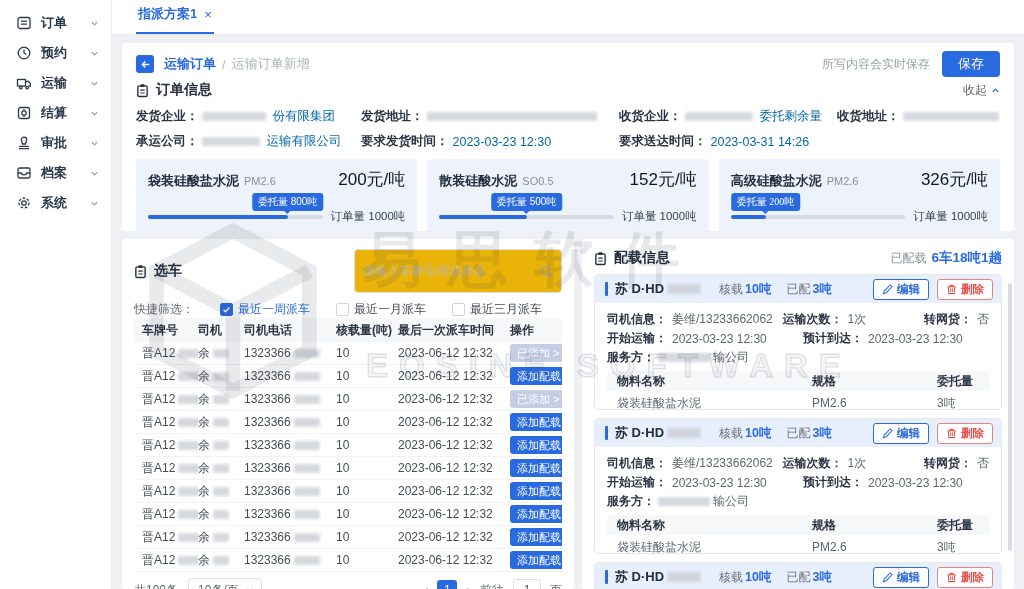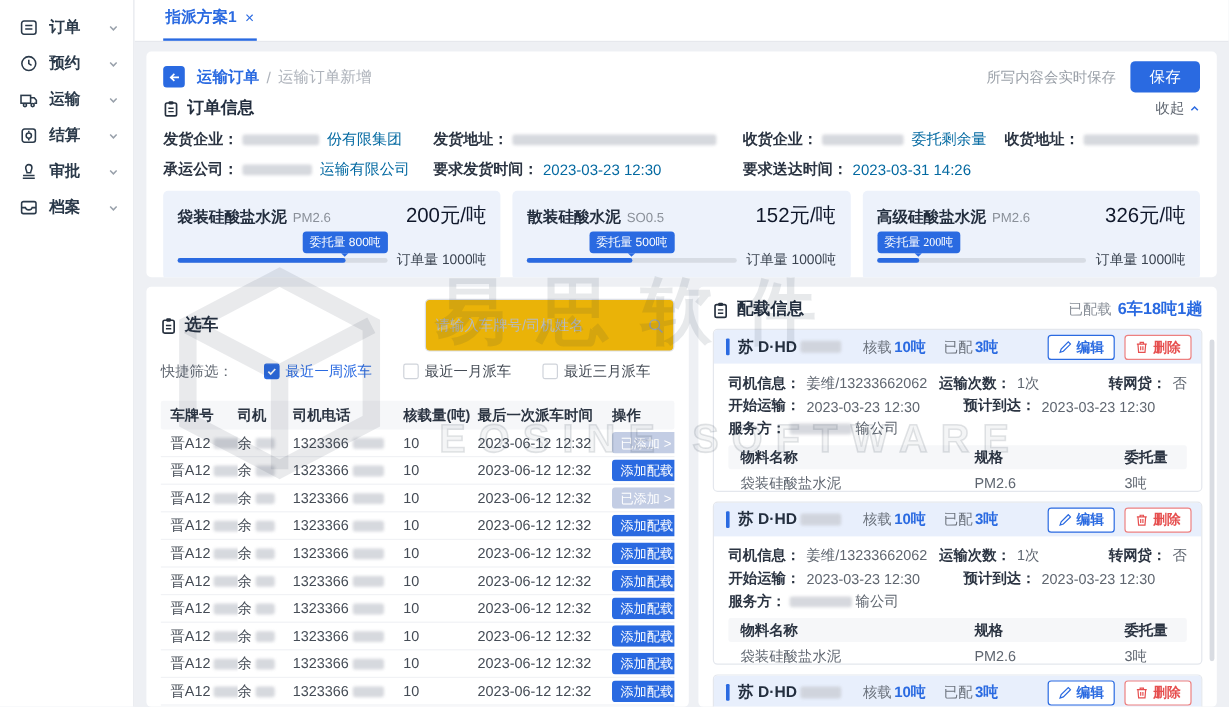--- a/index.html
+++ b/index.html
@@ -64,21 +64,21 @@
 .search-box input::placeholder {color:#b6bac1}
 
 .filter-row {display:flex;align-items:center;margin-top:8px;font-size:12px}
 .filter-label {color:#5f6670}
 .chk {display:flex;align-items:center;gap:5px;margin-left:26px;cursor:pointer}
 .box {width:13px;height:13px;border-radius:2px;border:1px solid #cfd3da;background:#fff;display:flex;align-items:center;justify-content:center;flex:none}
 .box.on {background:#2a6ae1;border-color:#2a6ae1}
 .chk-label {color:#454c56}
 .chk.on .chk-label {color:#2a6ae1}
 
-.vtable {margin-top:16px}
+.vtable {margin-top:0}
 .vtr {display:grid;grid-template-columns:64px 46px 92px 62px 112px 1fr;align-items:center}
 .vtr > div {padding-right:4px;white-space:nowrap;overflow:hidden;display:flex;align-items:center}
 .vtr > div:first-child {padding-left:8px}
 .vth {height:24px;background:#f6f7f9;font-weight:bold;color:#2b3442;font-size:12px;border-radius:2px}
 .vrd {height:23px;border-bottom:1px solid #f1f2f5;font-size:12px;color:#454c56}
 .act {height:18px;padding:0 7px;border:none;border-radius:3px;font-size:11px;color:#fff;cursor:pointer;font-family:inherit;white-space:nowrap}
 .act.add {background:#2a6ae1}
 .act.added {background:#c3cde4}
 
 .vfoot {display:flex;align-items:center;margin-top:6px;font-size:12px;color:#5f6670}
@@ -178,20 +178,30 @@
     <svg width="9" height="9" viewBox="0 0 10 10" fill="none" stroke="#98a0aa" stroke-width="1.4">
         <path d="M2 3.5l3 3 3-3"></path>
       </svg>
   </div>
   <div class="side-item">
     <svg width="16" height="16" viewBox="0 0 16 16" fill="none" stroke="#2b3a4a" stroke-width="1.3">
         <rect x="2" y="3" width="12" height="10" rx="1.5"></rect>
         <path d="M2 8h3.2c.3 1.1 1.4 1.9 2.8 1.9S10.5 9.1 10.8 8H14"></path>
       </svg>
     <span class="side-label">档案</span>
+    <svg width="9" height="9" viewBox="0 0 10 10" fill="none" stroke="#98a0aa" stroke-width="1.4">
+        <path d="M2 3.5l3 3 3-3"></path>
+      </svg>
+  </div>
+  <div class="side-item">
+    <svg width="16" height="16" viewBox="0 0 16 16" fill="none" stroke="#2b3a4a" stroke-width="1.3">
+        <circle cx="8" cy="8" r="2.2"></circle>
+        <circle cx="8" cy="8" r="5" stroke-dasharray="2.6 1.7"></circle>
+      </svg>
+    <span class="side-label">系统</span>
     <svg width="9" height="9" viewBox="0 0 10 10" fill="none" stroke="#98a0aa" stroke-width="1.4">
         <path d="M2 3.5l3 3 3-3"></path>
       </svg>
   </div>
 </div>
 
 <div class="main">
   <div class="tabbar">
     <div class="tab">
       <span>指派方案1</span>

